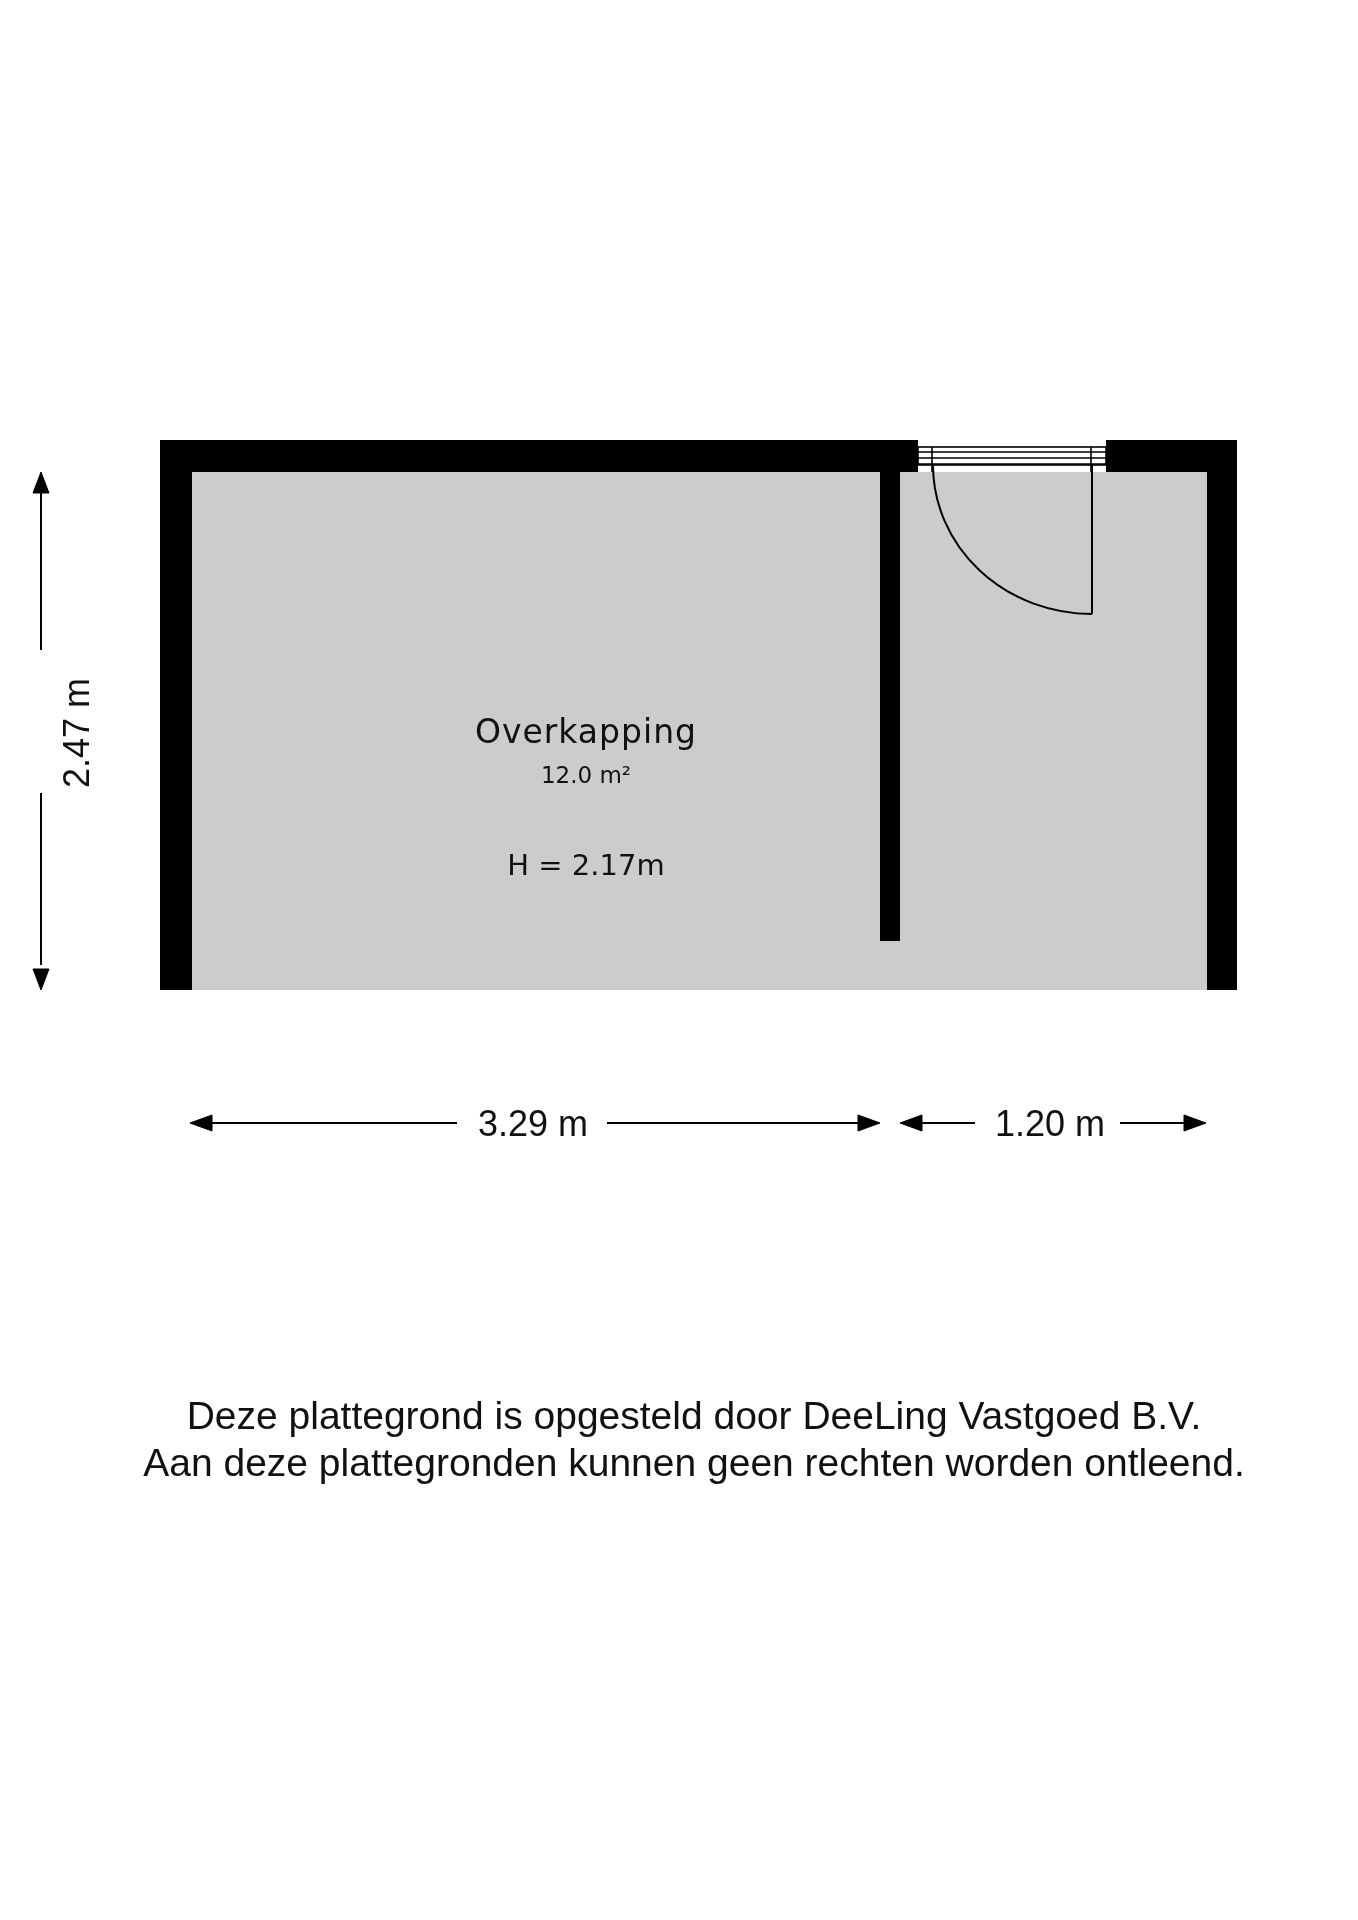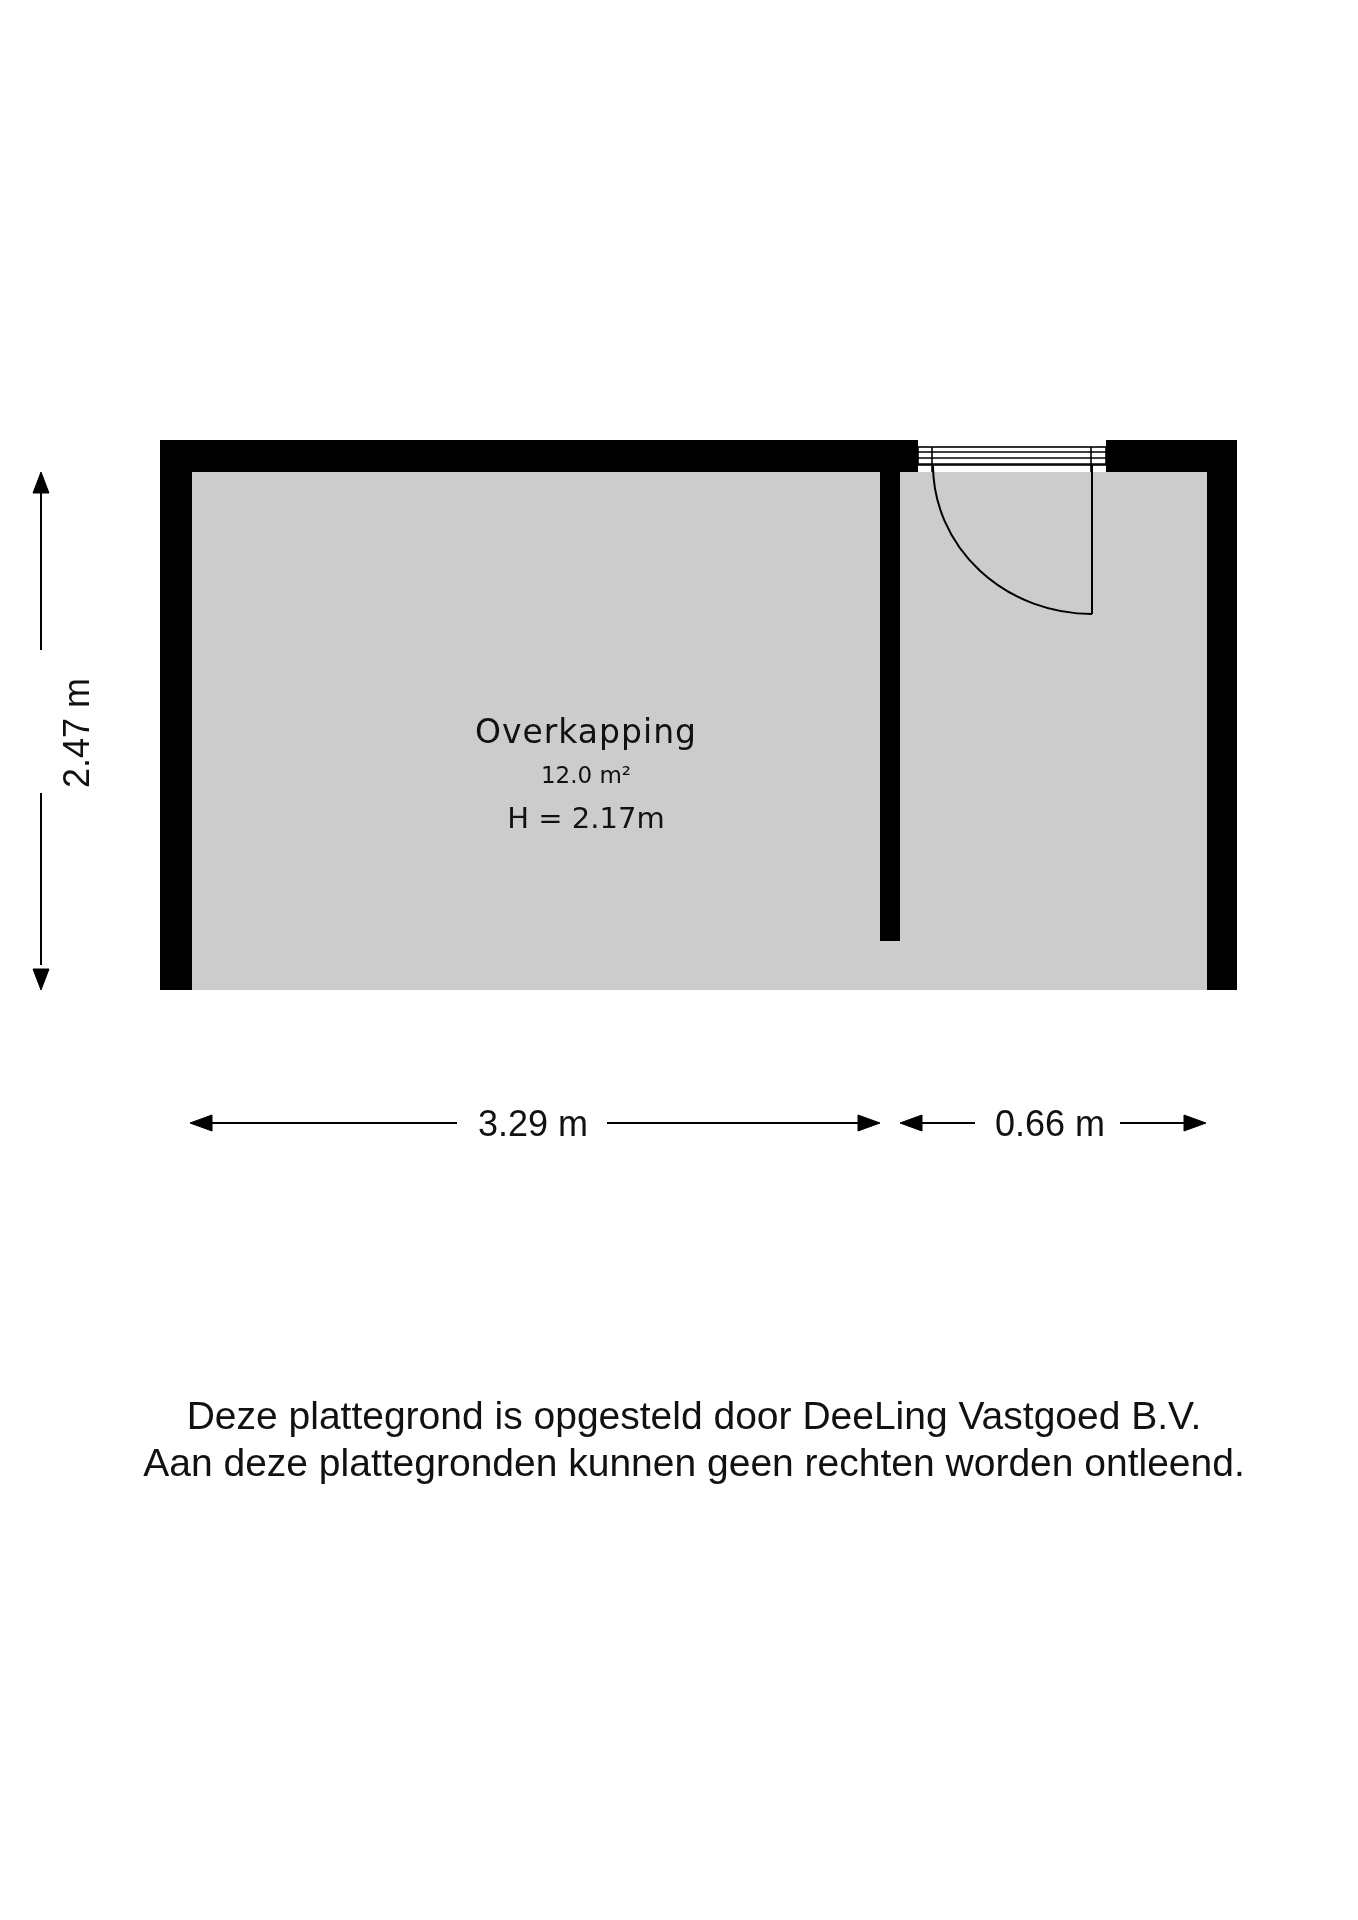--- a/index.html
+++ b/index.html
@@ -1,21 +1,21 @@
 <!DOCTYPE html>
 <html><head>
   <meta charset="utf-8">
   <style>
     html, body { margin: 0; padding: 0; background: #ffffff; }
     body { width: 1358px; height: 1920px; position: relative; overflow: hidden; font-family: "Liberation Sans", "DejaVu Sans", sans-serif; }
     #plan-svg { position: absolute; left: 0; top: 0; }
     .room-label { position: absolute; left: 192px; width: 788px; text-align: center; color: #111; font-family: "DejaVu Sans", "Liberation Sans", sans-serif; }
     .room-name { top: 712px; font-size: 33px; letter-spacing: 1px; }
     .room-area { top: 762px; font-size: 23px; }
-    .room-height { top: 801px; font-size: 29px; }
+    .room-height { top: 848px; font-size: 29px; }
     .dim-label { position: absolute; background: #fff; color: #111; font-size: 36px; font-family: "Liberation Sans", sans-serif; line-height: 1; padding: 0 10px; }
     .dim-w1 { left: 468px; top: 1106px; text-align: center; }
     .dim-w2 { left: 985px; top: 1106px; }
     .dim-h { left: 12px; top: 715px; transform: rotate(-90deg); transform-origin: center center; padding: 0 10px; }
     .disclaimer { position: absolute; left: 0; width: 1358px; text-align: center; color: #111; font-size: 39px; font-family: "Liberation Sans", sans-serif; line-height: 1.18; }
     .disc-1 { top: 1393px; left: 15px; }
     .disc-2 { top: 1440px; left: 15px; }
   </style>
 </head>
 <body>
@@ -62,16 +62,16 @@
     <polygon points="1206,1123 1184,1115 1184,1131"></polygon>
   </g>
 </svg>
 
 <div class="room-label room-name">Overkapping</div>
 <div class="room-label room-area">12.0 m²</div>
 <div class="room-label room-height">H = 2.17m</div>
 
 <div class="dim-label dim-h">2.47 m</div>
 <div class="dim-label dim-w1">3.29 m</div>
-<div class="dim-label dim-w2">0.66 m</div>
+<div class="dim-label dim-w2">1.20 m</div>
 
 <div class="disclaimer disc-1">Deze plattegrond is opgesteld door DeeLing Vastgoed B.V.</div>
 <div class="disclaimer disc-2">Aan deze plattegronden kunnen geen rechten worden ontleend.</div>
 
 </body></html>

